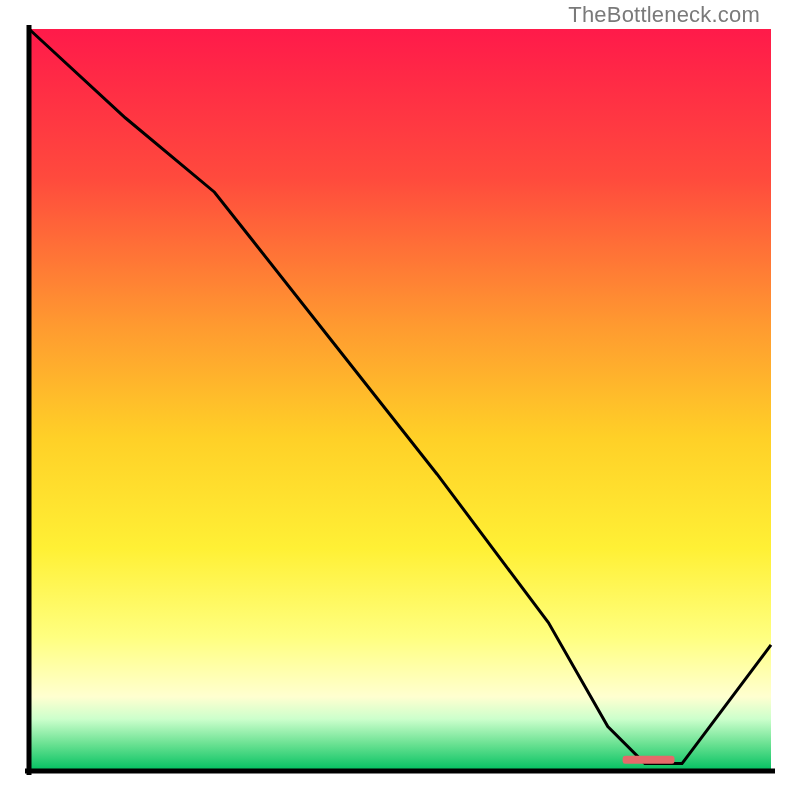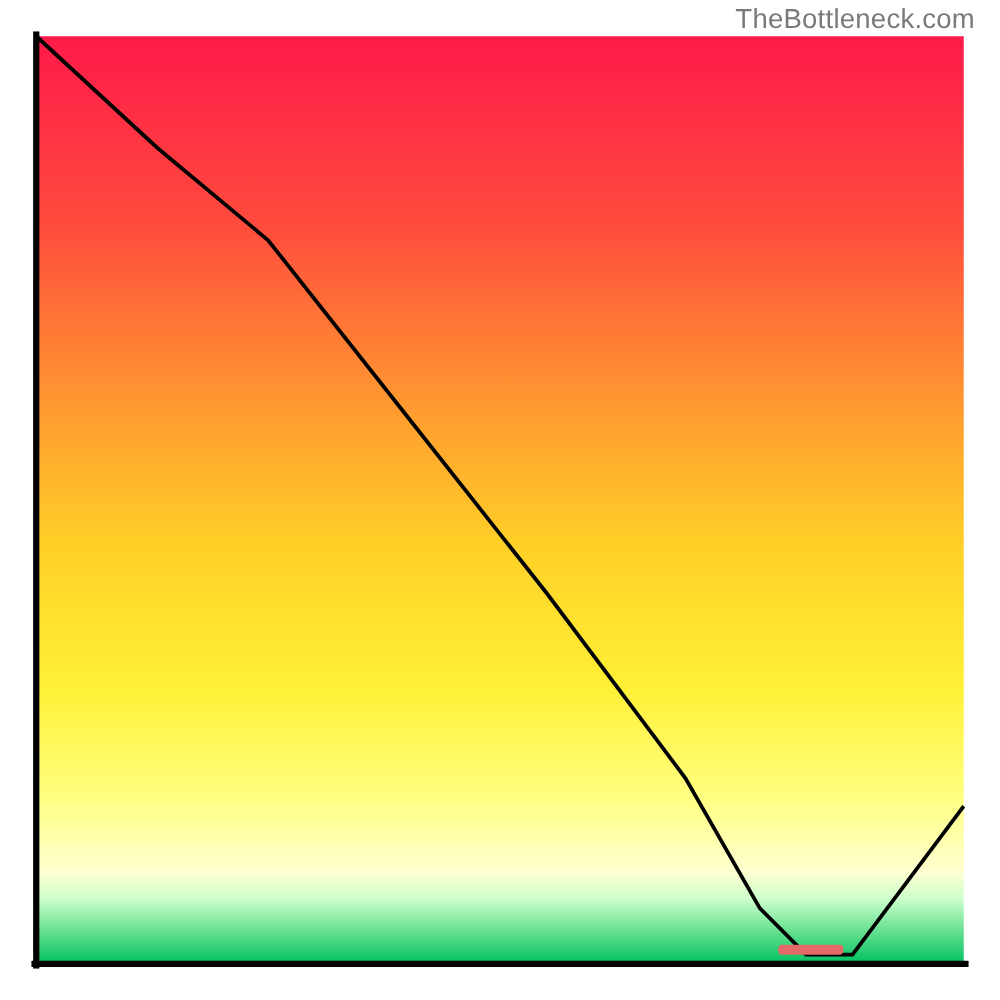--- a/index.html
+++ b/index.html
@@ -19,21 +19,21 @@
   .plot-area {
     position: absolute;
     left: 25px;
     top: 25px;
     width: 750px;
     height: 750px;
   }
   .watermark {
     position: absolute;
     top: 2px;
-    right: 20px;
+    right: 40px;
     font-size: 22px;
     color: #7a7a7a;
     font-weight: 500;
     letter-spacing: 0.2px;
   }
   svg {
     display: block;
   }
 </style>
 </head>

